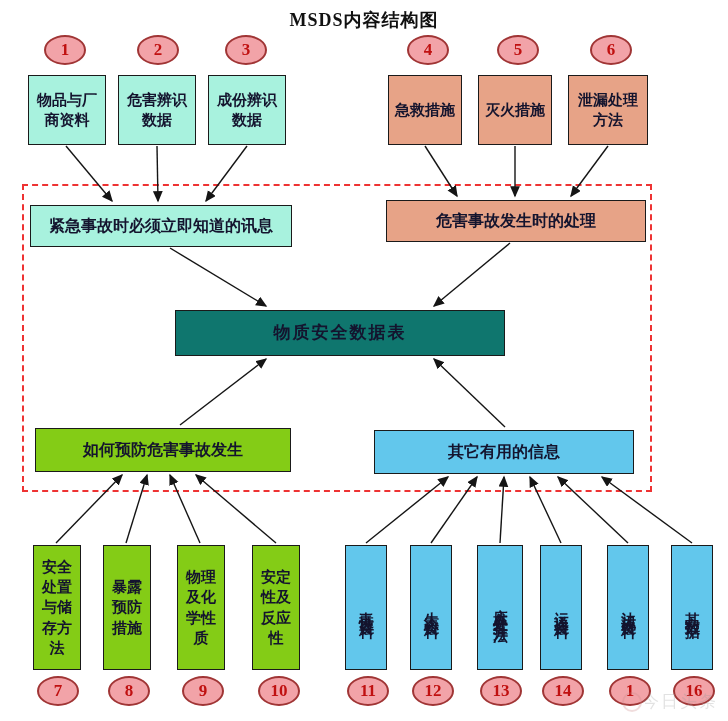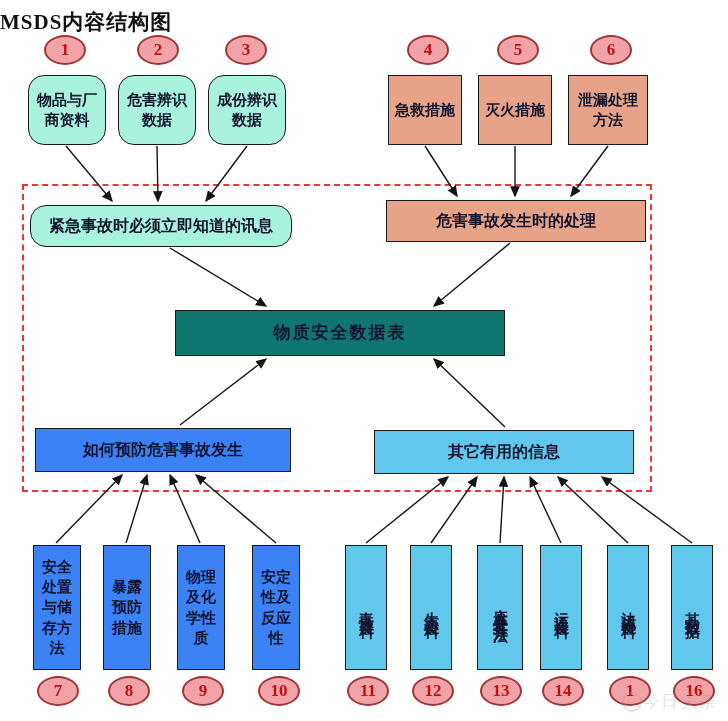--- a/index.html
+++ b/index.html
@@ -5,21 +5,22 @@
   html,body{margin:0;padding:0;background:#ffffff;}
   .canvas{
     position:relative;
     width:728px;height:721px;
     background:#ffffff;
     font-family:"Liberation Serif","DejaVu Serif",serif;
     overflow:hidden;
   }
   .title{
     position:absolute;top:8px;left:0;width:728px;
-    font-size:21px;font-weight:bold;color:#111111;
+    text-align:center;
+    font-size:18px;font-weight:bold;color:#111111;
     letter-spacing:1px;
   }
   .dashed-frame{
     position:absolute;left:22px;top:184px;width:626px;height:304px;
     border:2px dashed #ee3333;
     z-index:0;
   }
   svg.arrows{
     position:absolute;left:0;top:0;width:728px;height:721px;
     z-index:1;pointer-events:none;
@@ -37,24 +38,24 @@
     position:absolute;
     border:1px solid #1a1a1a;
     display:flex;align-items:center;justify-content:center;
     text-align:center;
     font-weight:bold;color:#14142e;
     font-size:15px;line-height:1.35;
     z-index:2;
     box-sizing:border-box;
     padding:2px;
   }
-  .aqua{background:#a8f2de;border-radius:16px;}
+  .aqua{background:#a8f2de;}
   .salmon{background:#e7a387;}
   .violet{background:#0f766e;}
-  .yellow{background:#3b82f6;}
+  .yellow{background:#84cc16;}
   .blue{background:#62c7ec;}
   .big{font-size:16px;}
   .center-node{font-size:17px;letter-spacing:2px;}
   .vwrap{padding:6px 2px;}
   .vtext{
     writing-mode:vertical-rl;
     text-orientation:upright;
     letter-spacing:4px;
     line-height:1;
   }

